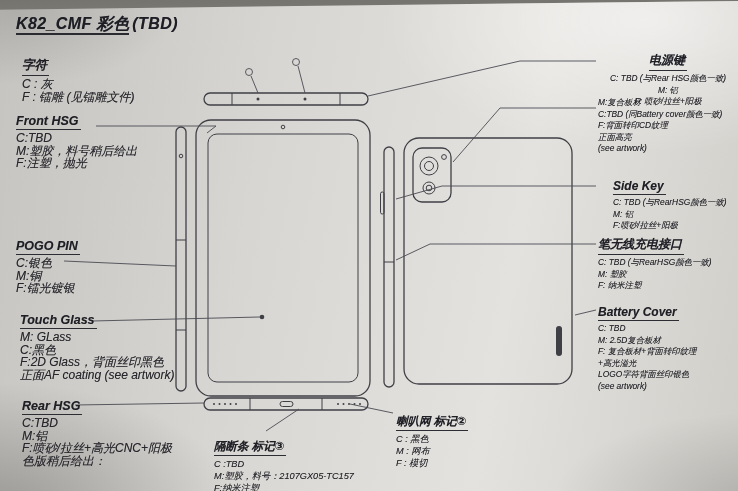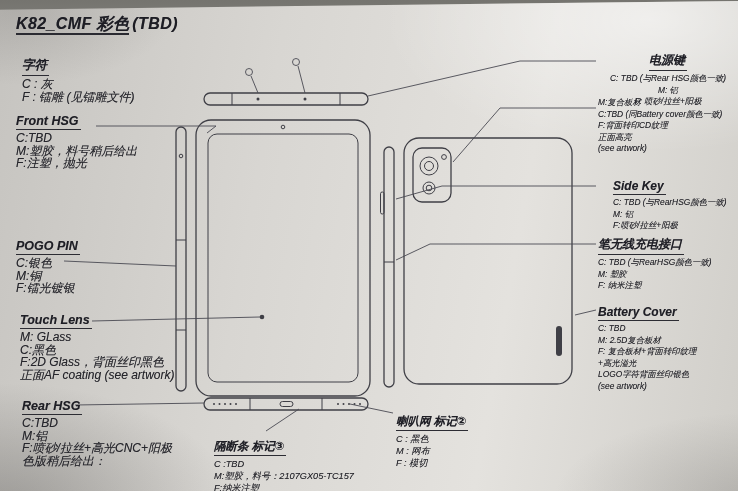--- a/index.html
+++ b/index.html
@@ -135,21 +135,21 @@
     </div>
 
     <div class="block lt" style="left:16px;top:236px;">
       <div class="hd">POGO PIN</div>
       <div class="ln">C:银色</div>
       <div class="ln">M:铜</div>
       <div class="ln">F:镭光镀银</div>
     </div>
 
     <div class="block lt" style="left:20px;top:310px;">
-      <div class="hd">Touch Lens</div>
+      <div class="hd">Touch Glass</div>
       <div class="ln">M: GLass</div>
       <div class="ln">C:黑色</div>
       <div class="ln">F:2D Glass，背面丝印黑色</div>
       <div class="ln">正面AF coating (see artwork)</div>
     </div>
 
     <div class="block lt" style="left:22px;top:396px;">
       <div class="hd">Rear HSG</div>
       <div class="ln">C:TBD</div>
       <div class="ln">M:铝</div>

